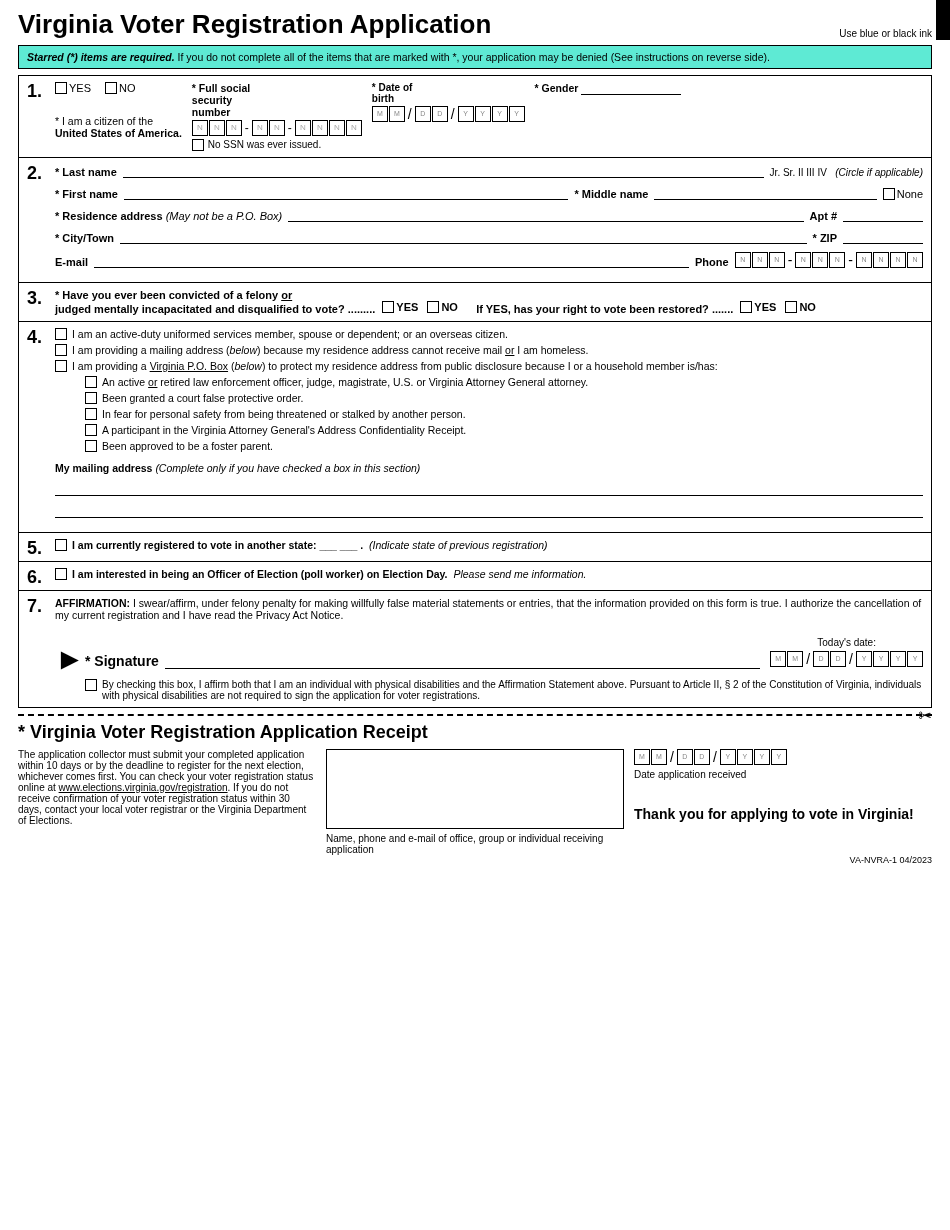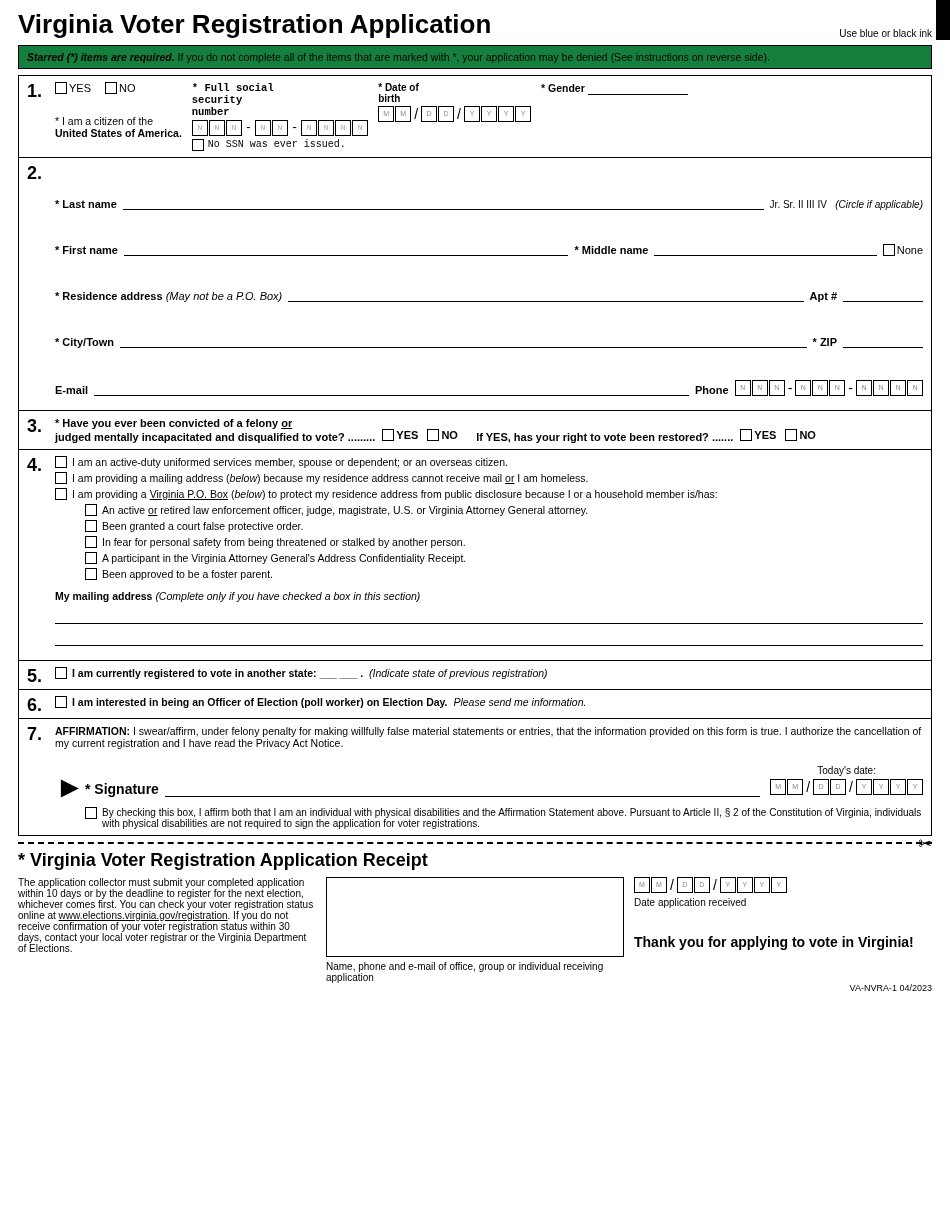--- a/index.html
+++ b/index.html
@@ -35,21 +35,21 @@
     }
     .black-bar {
       position: absolute;
       top: 0;
       right: 0;
       width: 14px;
       height: 40px;
       background: #000;
     }
     .instructions-banner {
-      background: #15803d;
+      background: #5eead4;
       border: 1px solid #000;
       padding: 5px 8px;
       font-size: 10.5px;
       margin-bottom: 6px;
     }
     .instructions-banner strong { font-weight: bold; font-style: italic; }
     .main-border {
       border: 1.5px solid #000;
       width: 100%;
     }
@@ -84,21 +84,20 @@
     }
     .cb {
       width: 12px;
       height: 12px;
       border: 1.5px solid #000;
       display: inline-block;
       flex-shrink: 0;
     }
     .ssn-block {
       font-size: 10px;
-      font-family: Liberation Mono, monospace;
     }
     .ssn-label { font-weight: bold; font-size: 10.5px; }
     .ssn-boxes {
       display: flex;
       align-items: center;
       gap: 1px;
       margin: 2px 0;
     }
     .ssn-box {
       width: 16px;
@@ -134,21 +133,20 @@
       border-bottom: 1px solid #000;
       display: inline-block;
       min-width: 80px;
     }
     
     .field-row {
       display: flex;
       align-items: flex-end;
       margin-bottom: 8px;
       gap: 6px;
-      margin-top: 32px;
     }
     .field-label {
       font-weight: bold;
       white-space: nowrap;
       font-size: 11px;
     }
     .field-line {
       flex: 1;
       border-bottom: 1px solid #000;
       height: 14px;

